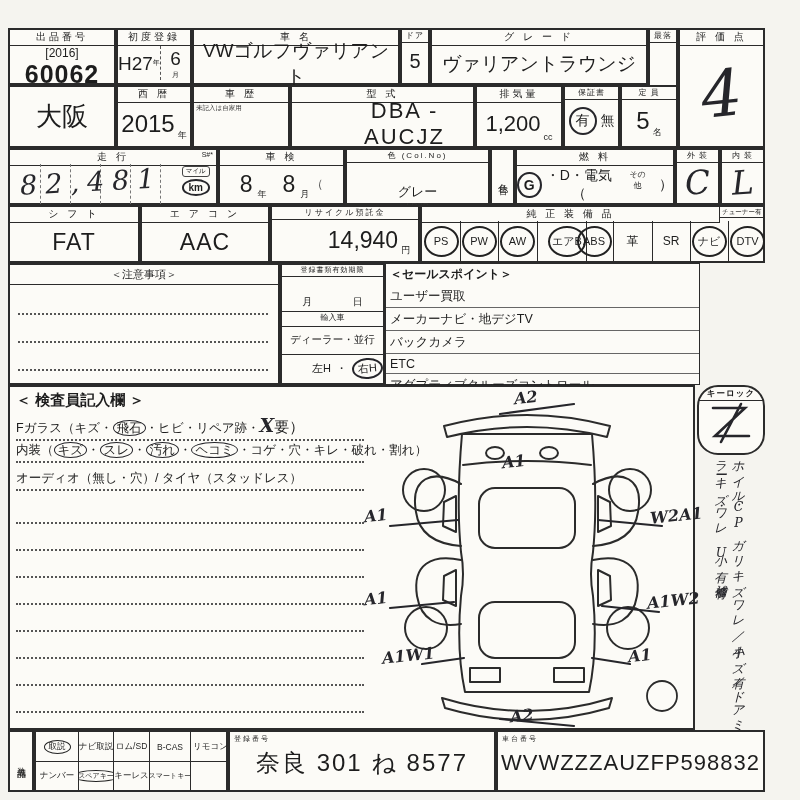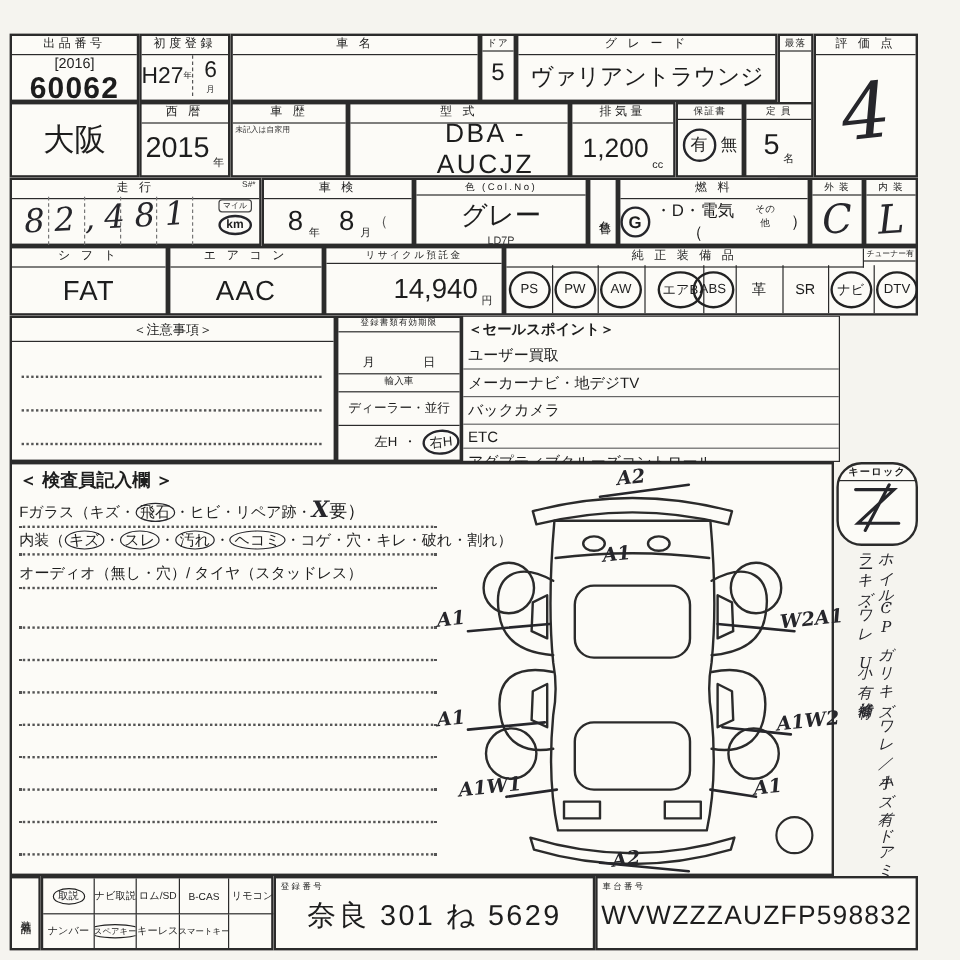--- a/index.html
+++ b/index.html
@@ -50,20 +50,21 @@
       </div>
       <div style="flex:1;display:flex;flex-direction:column;align-items:center;">
         <span style="font-size:19px;margin-top:2px;">6</span>
         <span style="font-size:7px;">月</span>
       </div>
     </div>
   </div>
 
   <div class="box" style="left:192px;top:28px;width:208px;height:57px;">
     <div class="hdr">車  名</div>
+    <div class="val" style="height:36px;font-size:19px;">VWゴルフヴァリアント</div>
   </div>
 
   <div class="box" style="left:400px;top:28px;width:30px;height:57px;">
     <div class="hdr sm">ドア</div>
     <div class="val" style="height:36px;font-size:20px;">5</div>
   </div>
 
   <div class="box" style="left:430px;top:28px;width:218px;height:57px;">
     <div class="hdr">グ レ ー ド</div>
     <div class="val" style="height:36px;font-size:19px;">ヴァリアントラウンジ</div>
@@ -148,21 +149,21 @@
       <span class="unit">年</span>
       <span style="width:12px;"></span>
       <span>8</span>
       <span class="unit">月</span>
       <span style="font-size:12px;color:#555;">（</span>
     </div>
   </div>
 
   <div class="box" style="left:345px;top:148px;width:145px;height:57px;">
     <div class="hdr sm" style="letter-spacing:2px;">色 (Col.No)</div>
-    <div style="text-align:center;font-size:22px;margin-top:2px;">グレー</div>
+    <div style="text-align:center;font-size:13px;margin-top:20px;">グレー</div>
     <div style="text-align:center;font-size:9px;color:#333;">LD7P</div>
   </div>
 
   <div class="box" style="left:490px;top:148px;width:25px;height:57px;">
     <div class="val vtxt" style="height:100%;font-size:10px;margin:0 auto;">色替</div>
   </div>
 
   <div class="box" style="left:515px;top:148px;width:160px;height:57px;">
     <div class="hdr">燃  料</div>
     <div class="val" style="height:38px;font-size:14px;">
@@ -386,21 +387,21 @@
         <span class="accp">キーレス</span>
       </div>
     <div class="gridcell" style="left:114px;top:30px;width:41px;height:28px;border-bottom:none;font-size:7px;">
         <span class="accp">スマートキー</span>
       </div>
     <div class="gridcell" style="left:155px;top:30px;width:39px;height:28px;border-bottom:none;border-right:none;"></div>
   </div>
 
   <div class="box" style="left:228px;top:730px;width:268px;height:62px;">
     <div style="font-size:7px;padding:2px 4px 0 4px;letter-spacing:2px;">登録番号</div>
-    <div class="val" style="height:38px;font-size:24px;letter-spacing:2px;">奈良 301 ね 5629</div>
+    <div class="val" style="height:38px;font-size:24px;letter-spacing:2px;">奈良 301 ね 8577</div>
   </div>
 
   <div class="box" style="left:496px;top:730px;width:269px;height:62px;">
     <div style="font-size:7px;padding:2px 4px 0 4px;letter-spacing:2px;">車台番号</div>
     <div class="val" style="height:38px;font-size:22px;letter-spacing:1px;">WVWZZZAUZFP598832</div>
   </div>
 
 </div>
 
 </body></html>

